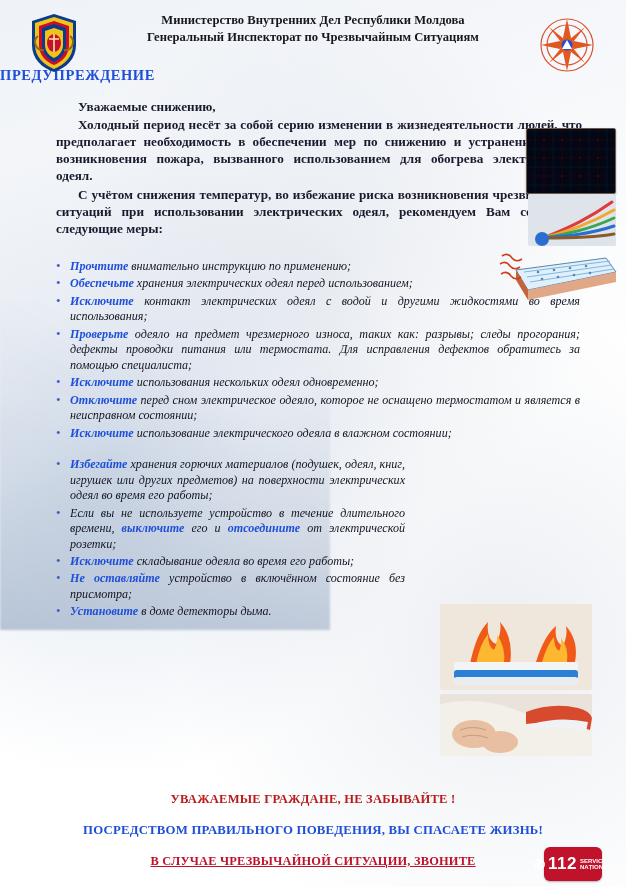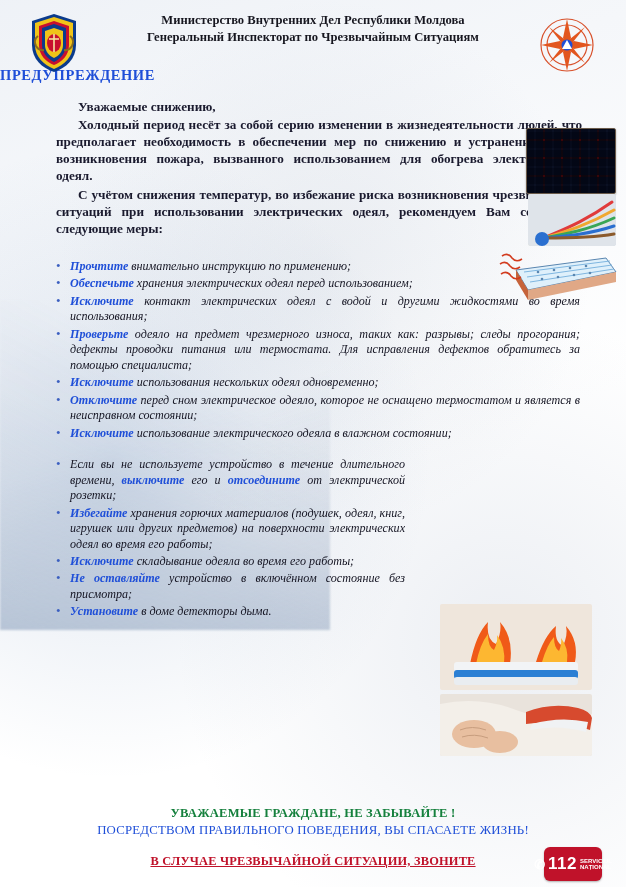--- a/index.html
+++ b/index.html
@@ -130,24 +130,24 @@
   .photo-hands{
     position:absolute;right:34px;top:694px;width:152px;height:62px;
     border-radius:2px;overflow:hidden;
   }
 
   
   .footer{
     position:absolute;left:0;right:0;bottom:18px;text-align:center;
   }
   .footer .l1{
-    color:#15803d;font-weight:bold;font-size:12.6px;letter-spacing:.2px;
+    color:#b91c1c;font-weight:bold;font-size:12.6px;letter-spacing:.2px;
   }
   .footer .l2{
-    color:#1f4fd8;font-weight:normal;font-size:12.8px;margin-top:2px;letter-spacing:.2px;
+    color:#1f4fd8;font-weight:bold;font-size:12.8px;margin-top:16px;letter-spacing:.2px;
   }
   .footer .l3{
     color:#c0122a;font-weight:bold;font-size:12.4px;margin-top:16px;letter-spacing:.2px;text-decoration:underline;
   }
   .badge112{
     position:absolute;right:24px;bottom:6px;
     width:58px;height:34px;
     background:#c0122a;
     border-radius:6px;
     color:#fff;
@@ -268,24 +268,24 @@
     <div class="item"><b>Прочтите</b><span> внимательно инструкцию по применению;</span></div>
     <div class="item"><b>Обеспечьте</b><span> хранения электрических одеял перед использованием;</span></div>
     <div class="item"><b>Исключите</b><span> контакт электрических одеял с водой и другими жидкостями во время использования;</span></div>
     <div class="item"><b>Проверьте</b><span> одеяло на предмет чрезмерного износа, таких как: разрывы; следы прогорания; дефекты проводки питания или термостата. Для исправления дефектов обратитесь за помощью специалиста;</span></div>
     <div class="item"><b>Исключите</b><span> использования нескольких одеял одновременно;</span></div>
     <div class="item"><b>Отключите</b><span> перед сном электрическое одеяло, которое не оснащено термостатом и является в неисправном состоянии;</span></div>
     <div class="item"><b>Исключите</b><span> использование электрического одеяла в влажном состоянии;</span></div>
   </div>
 
   <div class="list list-two">
+    <div class="item narrow"><b>Избегайте</b><span> хранения горючих материалов (подушек, одеял, книг, игрушек или других предметов) на поверхности электрических одеял во время его работы;</span></div>
     <div class="item narrow">
       <span>Если вы не используете устройство в течение длительного времени, </span><b>выключите</b><span> его и </span><b>отсоедините</b><span> от электрической розетки;</span>
     </div>
-    <div class="item narrow"><b>Избегайте</b><span> хранения горючих материалов (подушек, одеял, книг, игрушек или других предметов) на поверхности электрических одеял во время его работы;</span></div>
     <div class="item narrow"><b>Исключите</b><span> складывание одеяла во время его работы;</span></div>
     <div class="item narrow"><b>Не оставляйте</b><span> устройство в включённом состояние без присмотра;</span></div>
     <div class="item"><b>Установите</b><span> в доме детекторы дыма.</span></div>
   </div>
 
   <div class="photo-fire">
     <svg viewBox="0 0 152 86" width="152" height="86">
       <rect width="152" height="86" fill="#efe6dc"></rect>
       <g>
         <path d="M30 60 q6 -30 18 -42 q-2 18 8 22 q6 -12 4 -22 q14 16 10 42 z" fill="#f05a18"></path>

